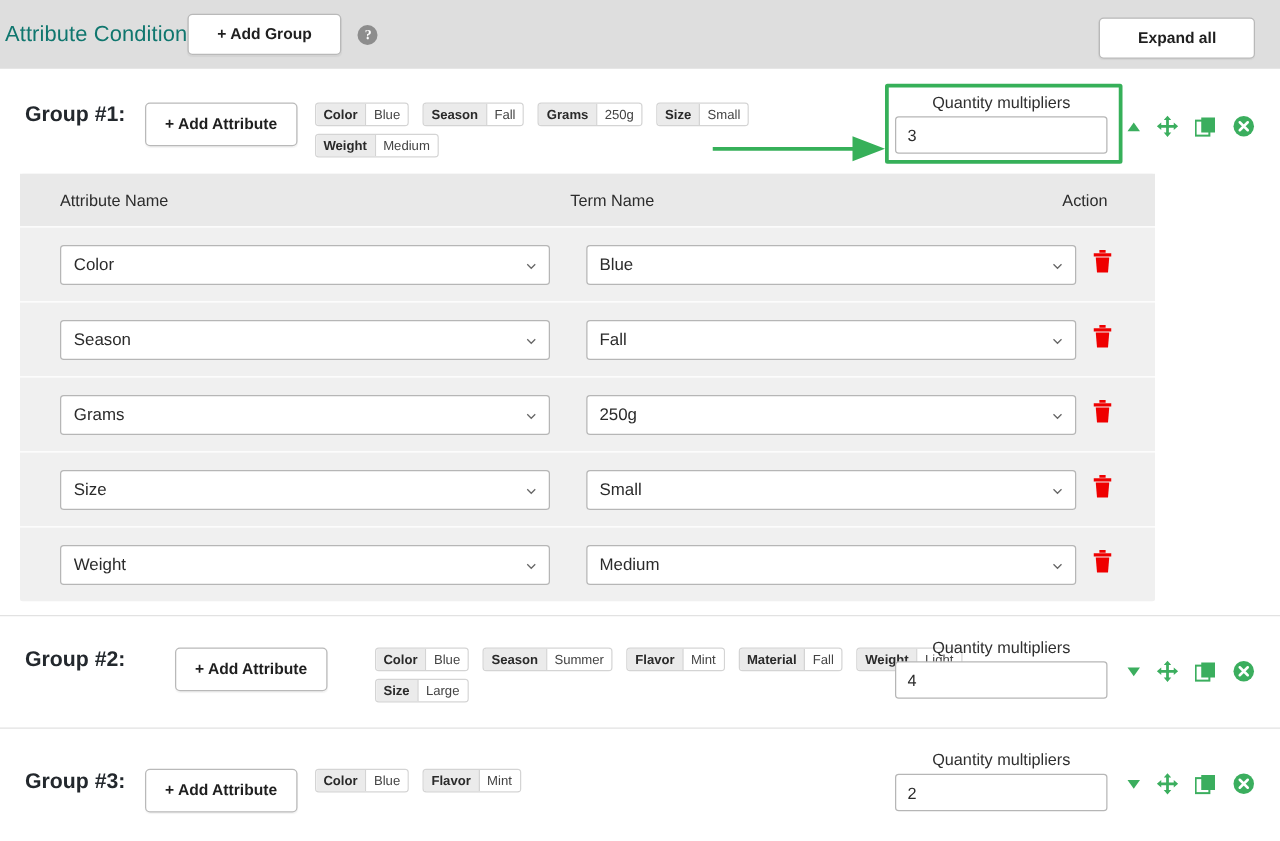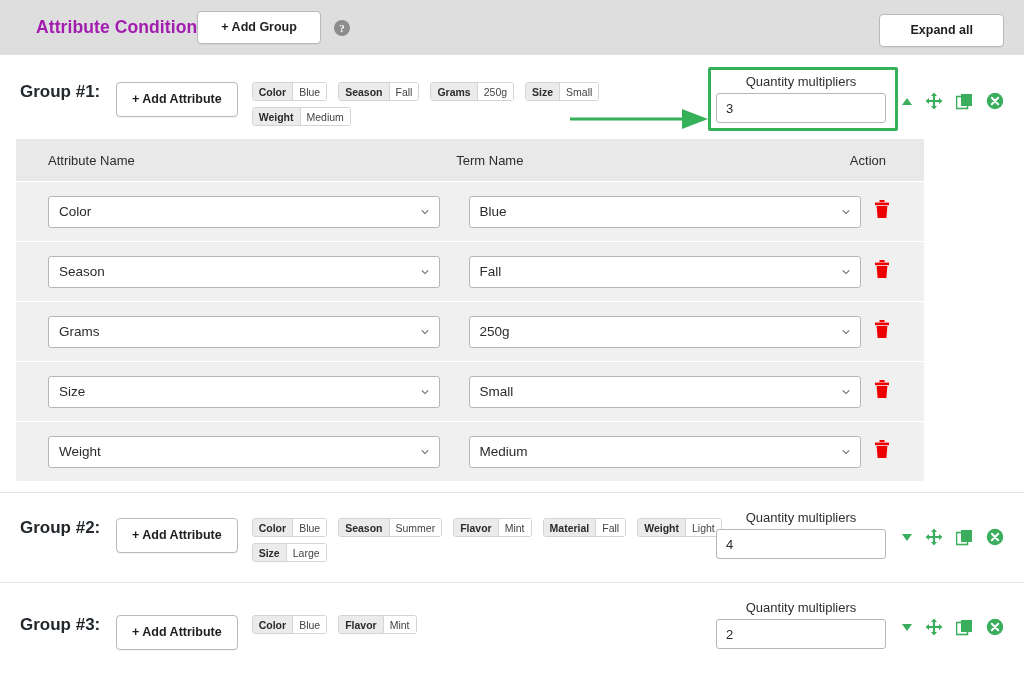--- a/index.html
+++ b/index.html
@@ -12,22 +12,22 @@
   }
   .page { position: relative; width: 1024px; height: 673px; background: #fff; }
 
   
   .topbar {
     position: absolute; left: 0; top: 0; width: 1024px; height: 55px;
     background: #dedede;
     display: flex; align-items: center;
   }
   .topbar-title {
-    font-size: 17.5px; font-weight: bold; color: #a21caf;
-    margin-left: 36px; letter-spacing: .1px;
+    font-size: 17.5px; font-weight: normal; color: #0f766e;
+    margin-left: 4px; letter-spacing: .1px;
   }
   .btn {
     background: #fff; border: 1px solid #b9b9b9; border-radius: 4px;
     font-family: "Liberation Sans", sans-serif;
     font-size: 12.5px; font-weight: bold; color: #1f1f1f;
     cursor: pointer; line-height: 1;
     box-shadow: 0 1px 1px rgba(0,0,0,.05);
   }
   .btn-add-group { padding: 9px 23px; }
   .help-icon {
@@ -334,21 +334,21 @@
               <rect x="1" y="2.6" width="14" height="2.6" fill="#ef0000"></rect>
               <path d="M2.6 6 h10.8 l-1 12 h-8.8 Z" fill="#ef0000"></path>
             </svg>
         </span>
       </span>
     </div>
   </div>
 
   <div class="divider" style="top:492px;"></div>
 
-  <div class="group-head" style="position:absolute; left:0; top:518px; width:1024px;">
+  <div class="group-head" style="position:absolute; left:0; top:518px; width:1024px;gap:24px;">
     <span class="group-label">Group #2:</span>
     <button class="btn btn-add-attribute">+ Add Attribute</button>
     <div class="tags" style="max-width:480px;">
       <span class="tag">
         <span class="tag-key">Color</span>
         <span class="tag-val">Blue</span>
       </span>
       <span class="tag">
         <span class="tag-key">Season</span>
         <span class="tag-val">Summer</span>

